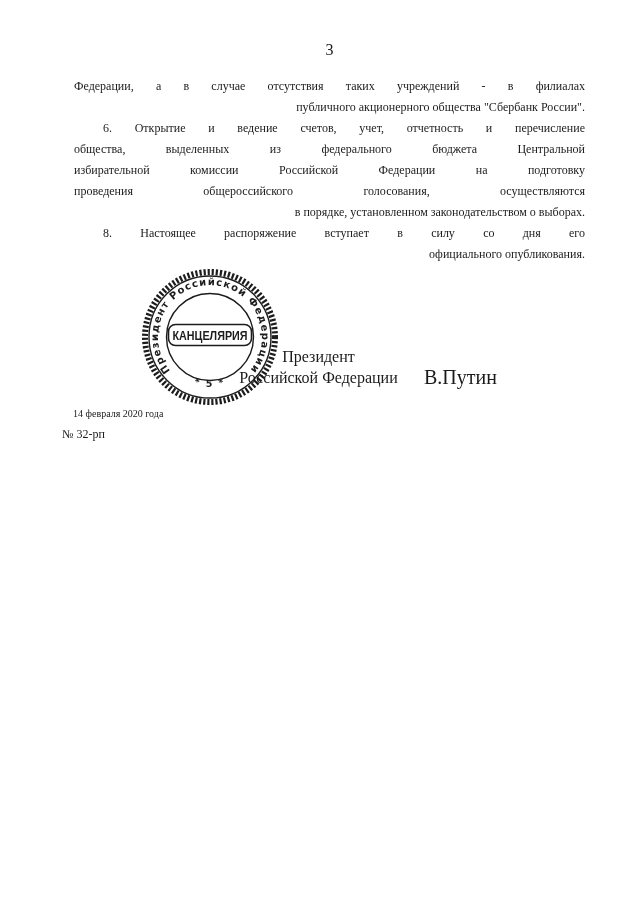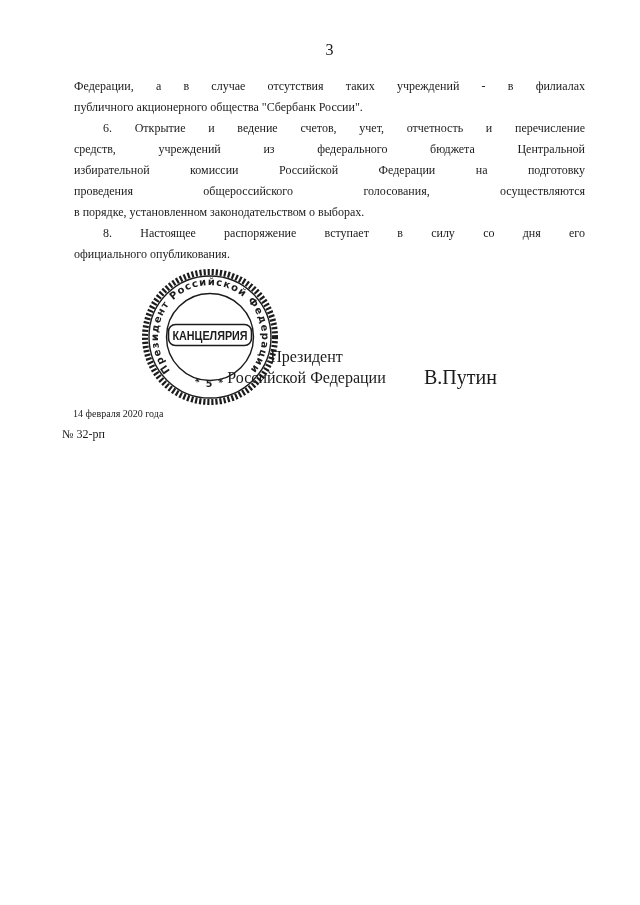--- a/index.html
+++ b/index.html
@@ -17,21 +17,21 @@
     overflow:hidden;
   }
   .page-number{
     position:absolute;left:74px;top:39px;width:511px;
     text-align:center;font-size:16px;line-height:21px;
   }
   .body-text{
     position:absolute;left:74px;top:76px;width:511px;
     font-size:12px;line-height:21px;
   }
-  .line{text-align:left;}
+  .line{text-align:right;}
   .line.fill{text-align:justify;text-align-last:justify;}
   .line.indent{text-indent:29px;}
   .stamp{
     position:absolute;left:135px;top:262px;width:150px;height:150px;
   }
   .stamp .ring{fill:none;stroke:var(--ink);}
   .stamp .ring-outer{stroke-width:6;stroke-dasharray:2.2 1.9;}
   .stamp .ring-solid{stroke-width:1.4;}
   .stamp .ring-inner{stroke-width:1.4;}
   .stamp .center-box{fill:none;stroke:var(--ink);stroke-width:1.6;}
@@ -42,21 +42,21 @@
   }
   .stamp .bottom-label{
     font-family:"DejaVu Sans","Liberation Sans",sans-serif;
     font-size:9.5px;font-weight:bold;letter-spacing:2px;
   }
   .stamp .center-label{
     font-family:"Liberation Sans","DejaVu Sans",sans-serif;
     font-size:13px;font-weight:bold;
   }
   .sig-title{
-    position:absolute;left:216px;top:346px;width:181px;
+    position:absolute;left:228px;top:346px;width:181px;
     text-align:center;font-size:16px;line-height:21px;
   }
   .sig-name{
     position:absolute;left:424px;top:367px;
     font-size:20px;line-height:21px;
   }
   .doc-date{
     position:absolute;left:73px;top:403px;
     font-size:10px;line-height:21px;
   }
@@ -69,21 +69,21 @@
 <body>
 
 <div class="page">
 
   <div class="page-number">3</div>
 
   <div class="body-text">
       <div class="line fill">Федерации, а в случае отсутствия таких учреждений - в филиалах</div>
       <div class="line">публичного акционерного общества "Сбербанк России".</div>
       <div class="line fill indent">6. Открытие и ведение счетов, учет, отчетность и перечисление</div>
-      <div class="line fill">средств, учреждений из федерального бюджета Центральной</div>
+      <div class="line fill">общества, выделенных из федерального бюджета Центральной</div>
       <div class="line fill">избирательной комиссии Российской Федерации на подготовку</div>
       <div class="line fill">проведения общероссийского голосования, осуществляются</div>
       <div class="line">в порядке, установленном законодательством о выборах.</div>
       <div class="line fill indent">8. Настоящее распоряжение вступает в силу со дня его</div>
       <div class="line">официального опубликования.</div>
     </div>
 
   <svg class="stamp" viewBox="0 0 150 150" width="150" height="150" xmlns="http://www.w3.org/2000/svg">
     <circle class="ring ring-outer" cx="75" cy="75" r="65"></circle>
     <circle class="ring ring-solid" cx="75" cy="75" r="61"></circle>

